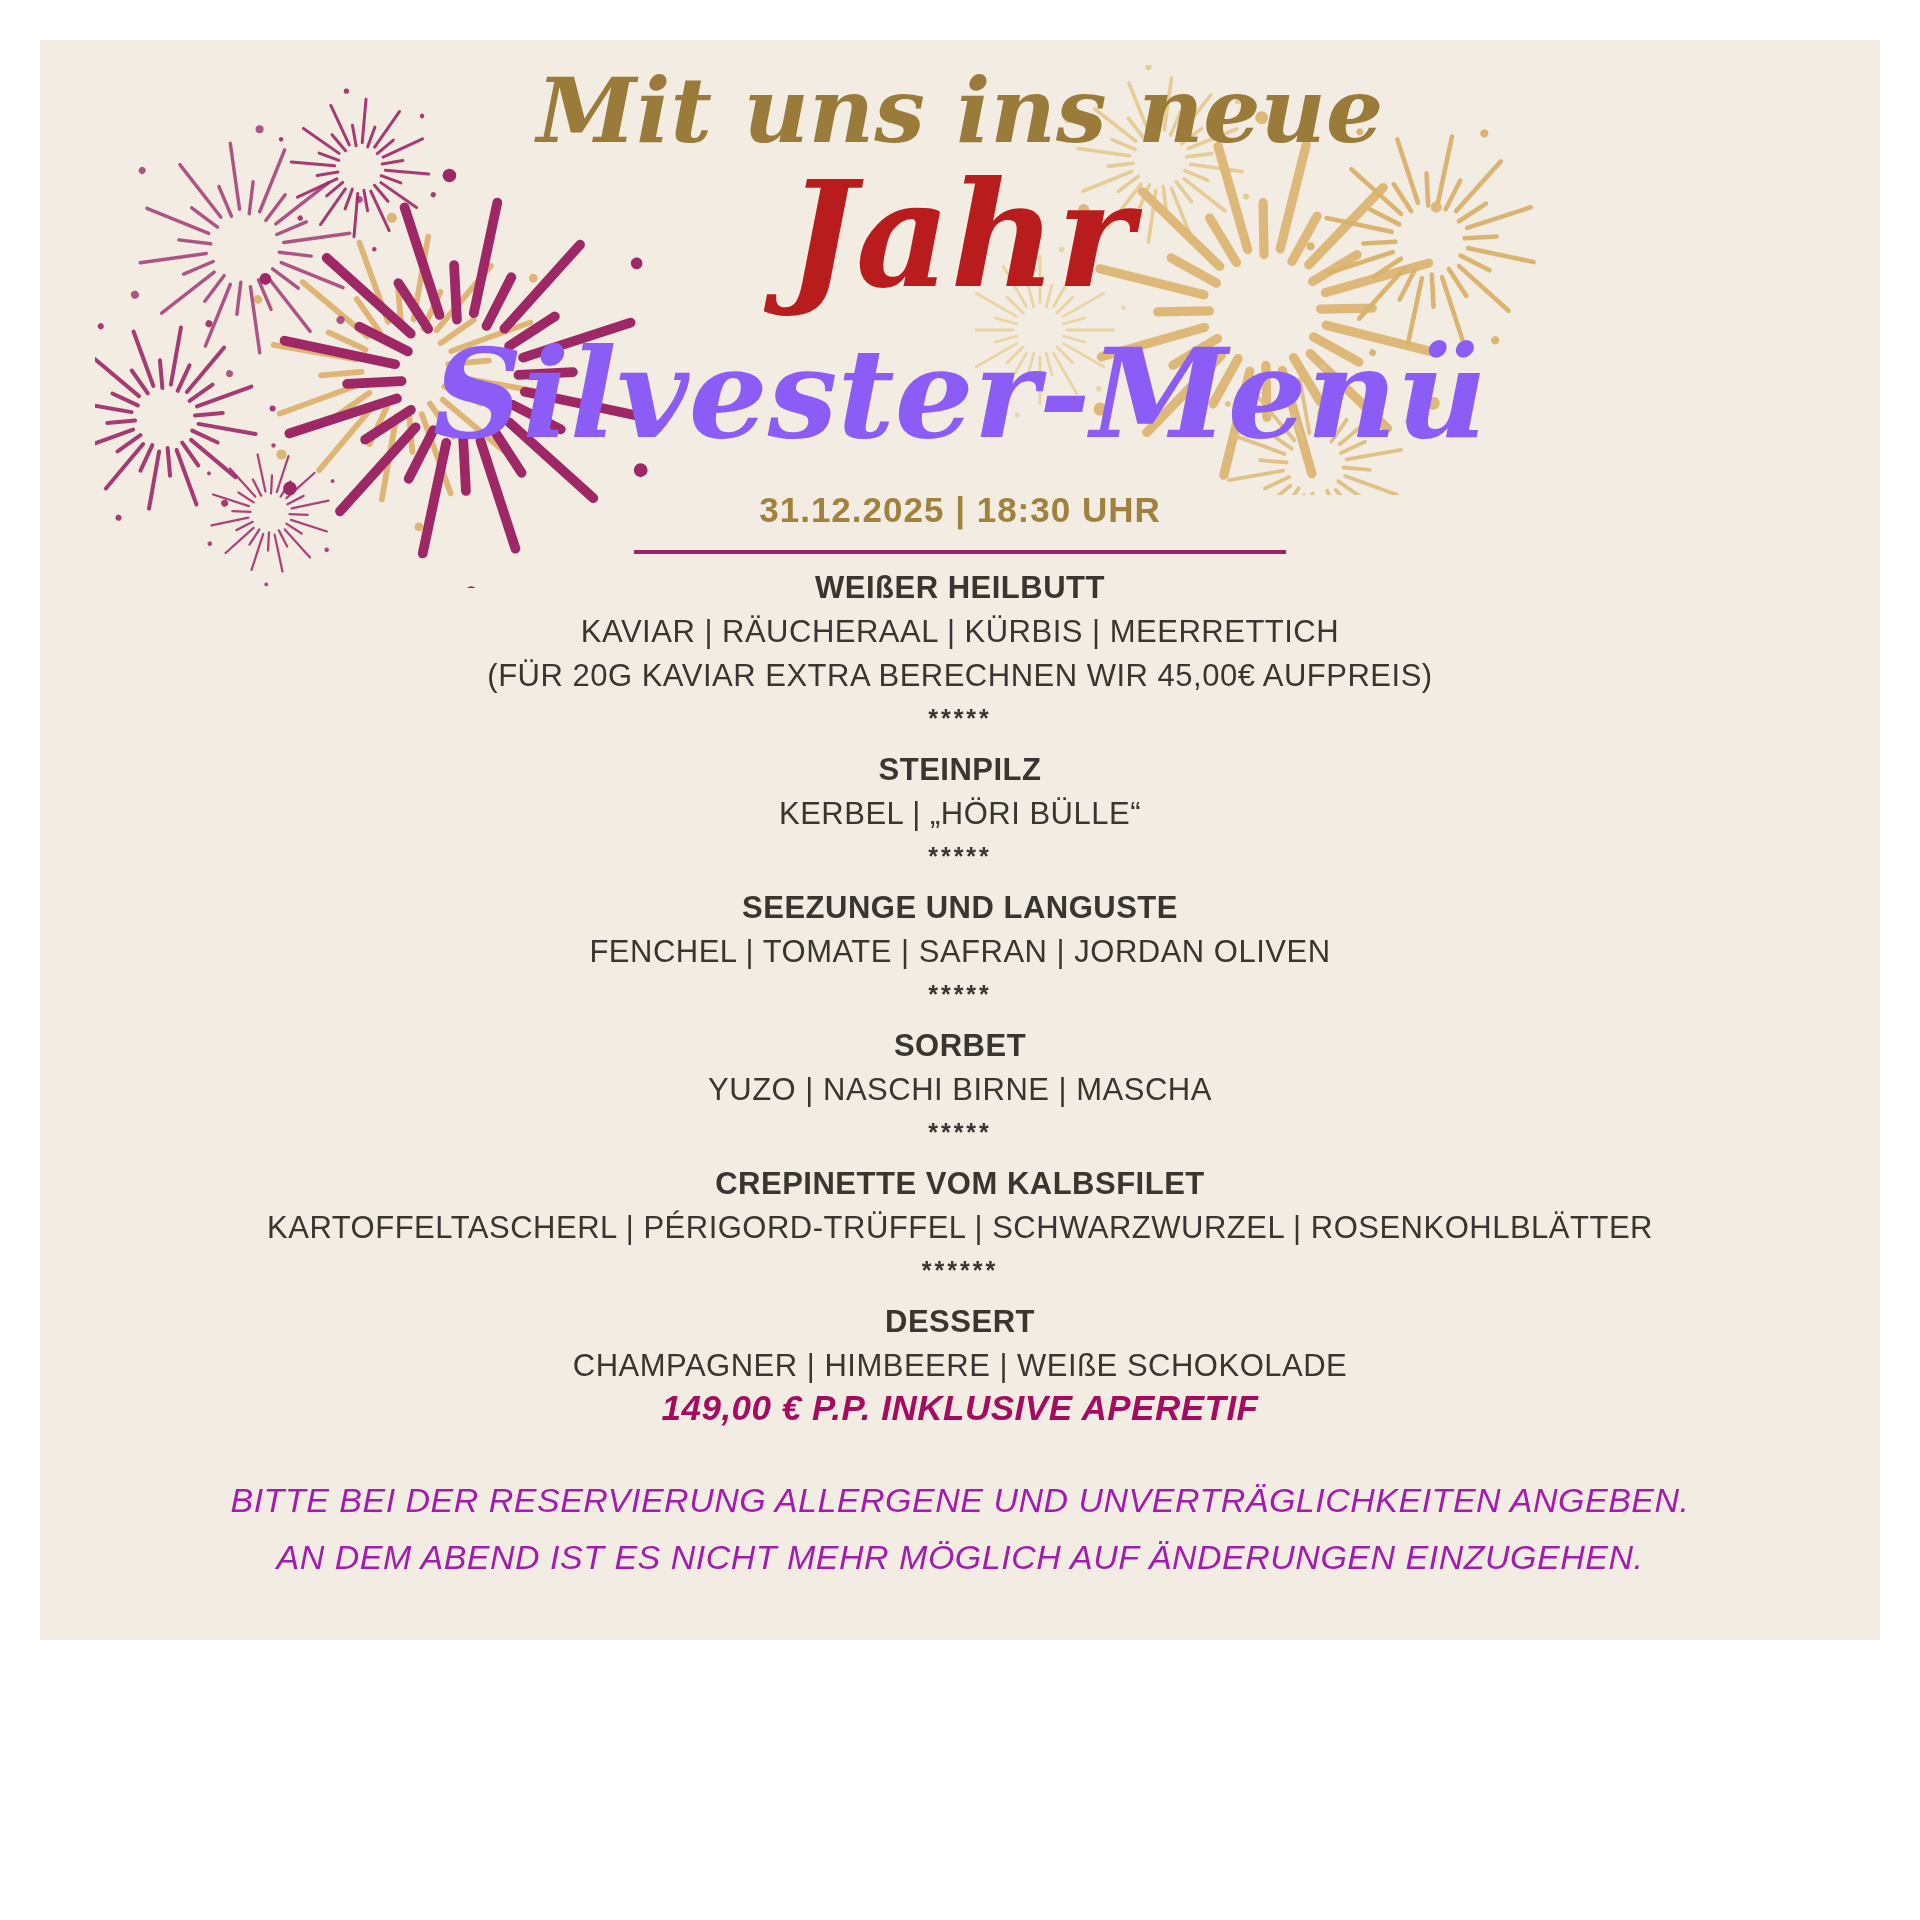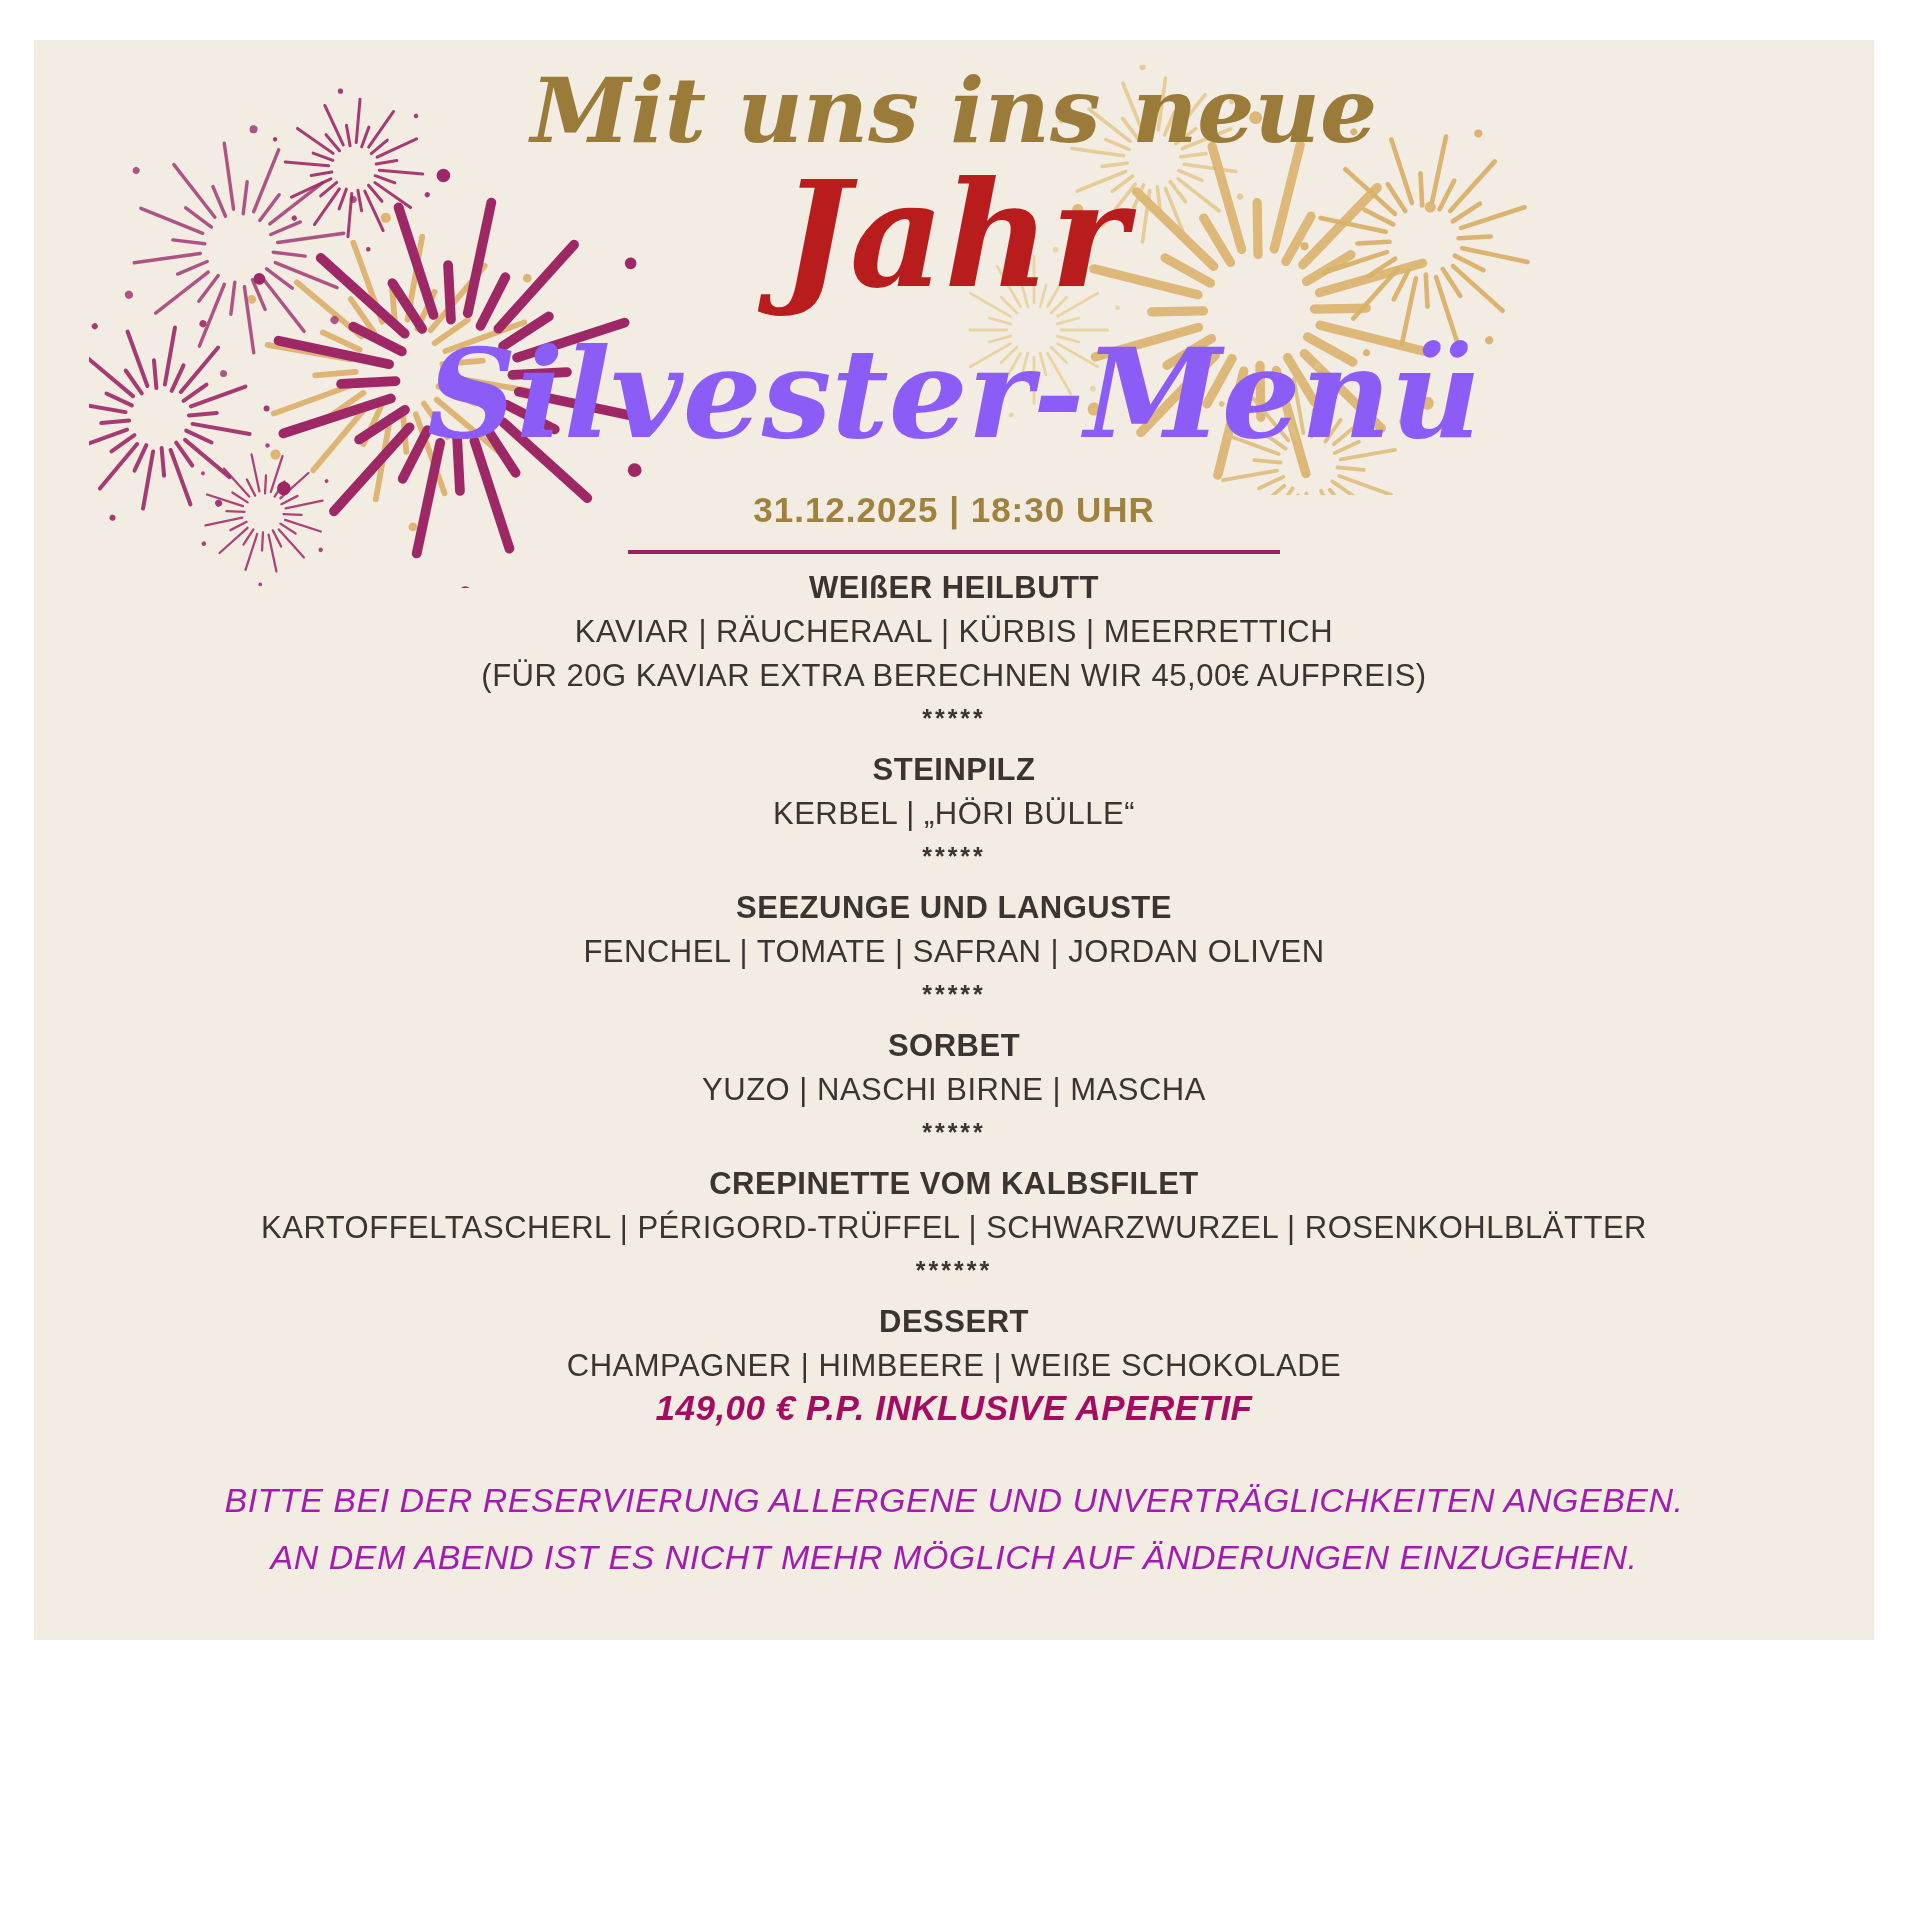--- a/index.html
+++ b/index.html
@@ -4,21 +4,21 @@
 <style>
   html,body{margin:0;padding:0;}
   body{
     width:1920px;height:1920px;
     background:#ffffff;
     font-family:"Liberation Sans", sans-serif;
     overflow:hidden;
   }
   .page{position:relative;width:1920px;height:1920px;background:#ffffff;}
   .card{
-    position:absolute;left:34px;top:40px;
+    position:absolute;left:40px;top:40px;
     width:1840px;height:1600px;
     background:#f2ece3;
     overflow:hidden;
   }
   
   .fw{position:absolute;pointer-events:none;}
   .fw-left{left:55px;top:38px;width:600px;height:510px;}
   .fw-right{left:935px;top:25px;width:570px;height:430px;}
   
   .content{

